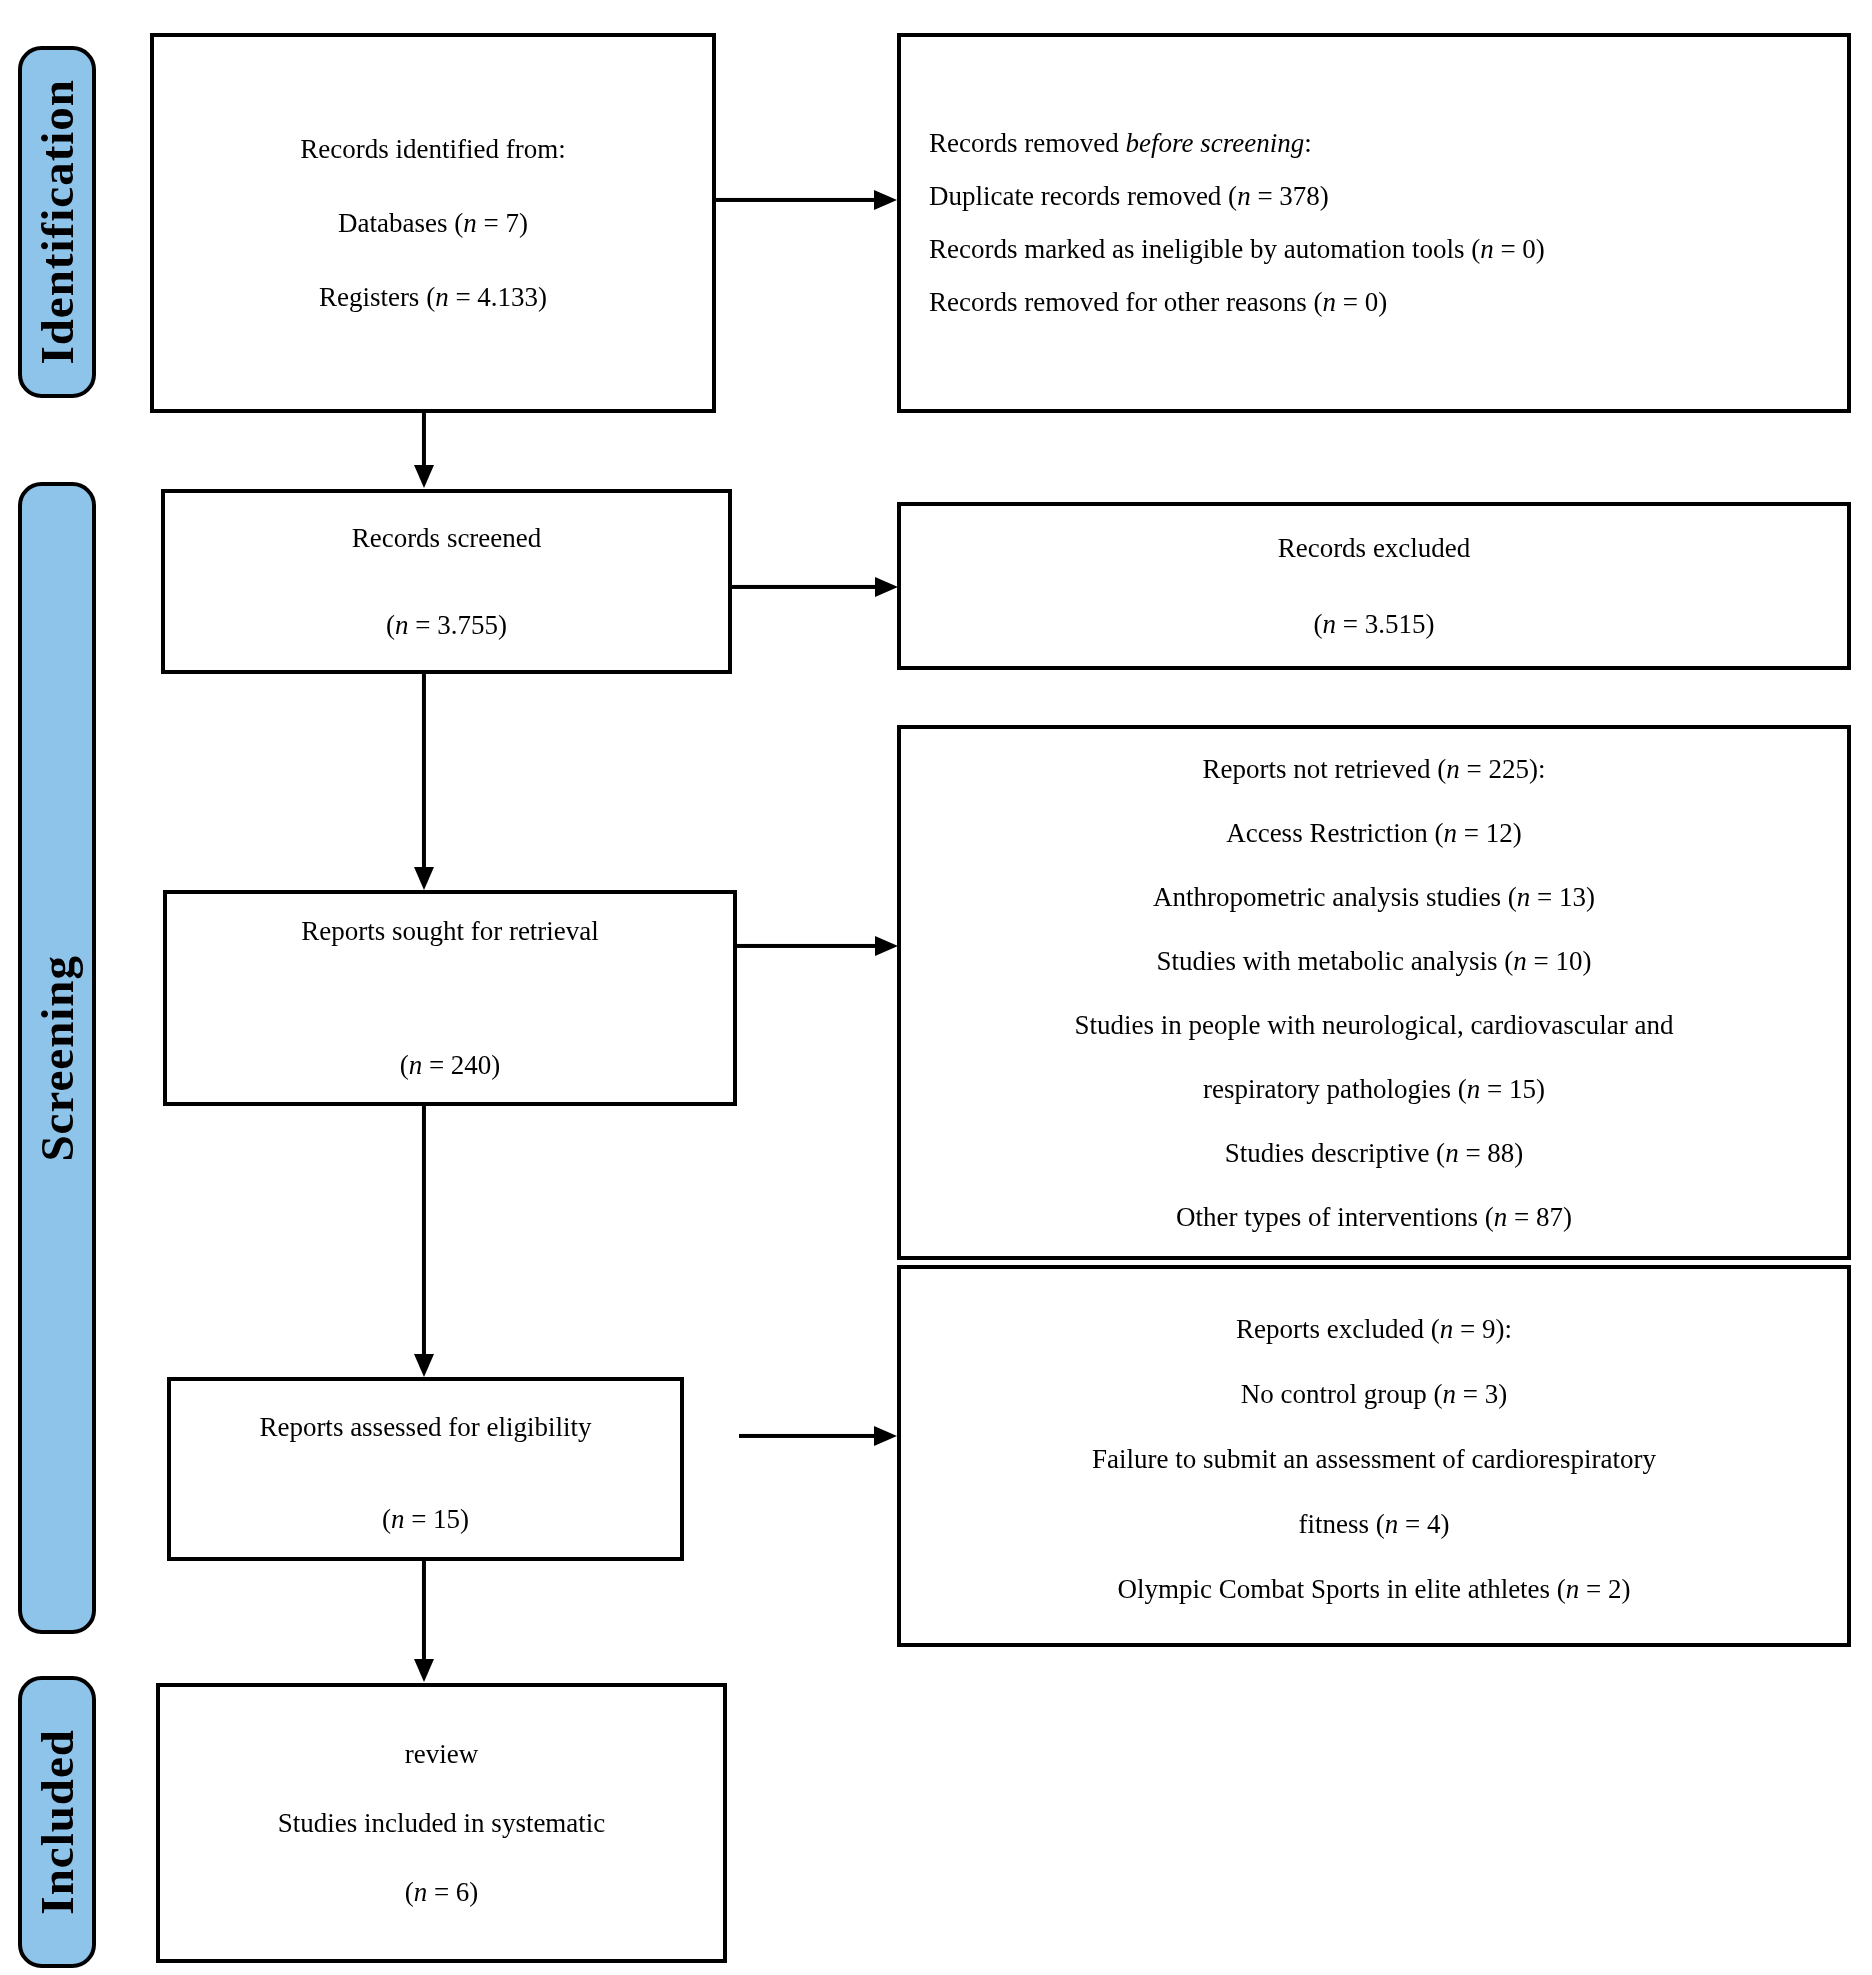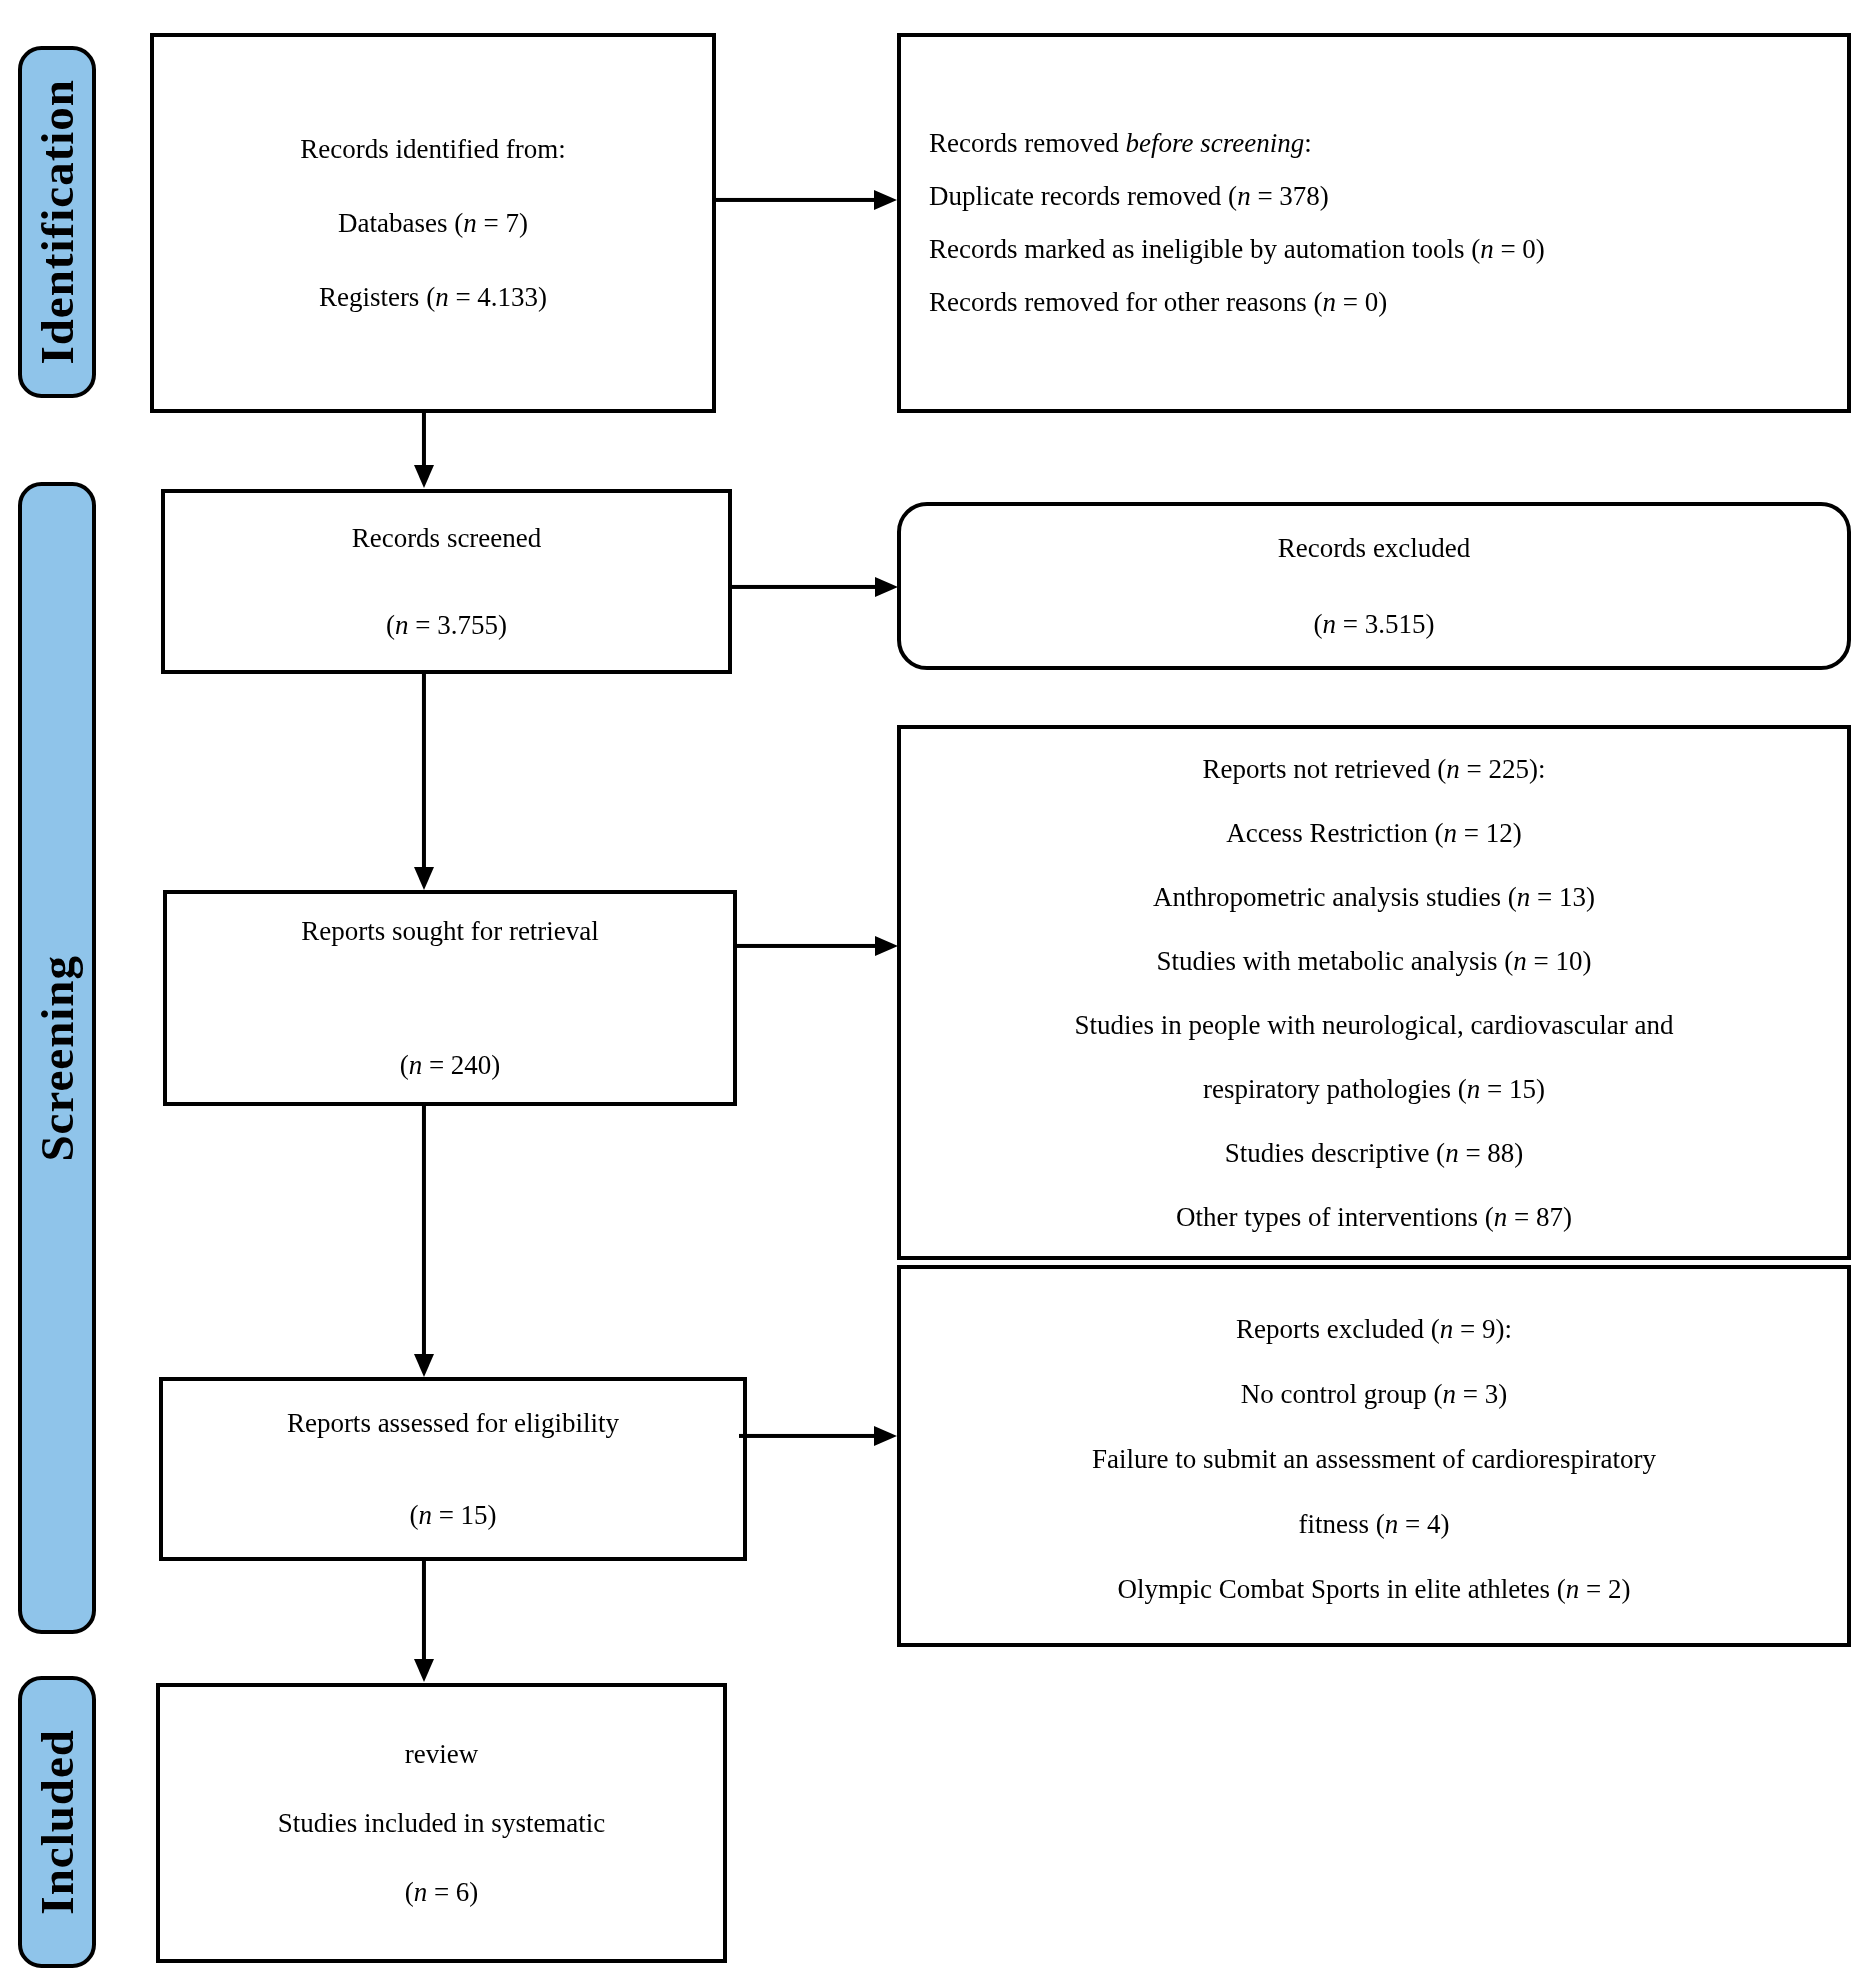--- a/index.html
+++ b/index.html
@@ -41,24 +41,24 @@
   .lh135 .line { line-height:69px; }
   .lh104 .line { line-height:53px; }
   .lh150 .line { line-height:76px; }
   .lh126 .line { line-height:64px; }
   .lh128 .line { line-height:65px; }
   .top-pad { justify-content:flex-start; padding-top:28px; }
 
   #box-records-identified { left:150px;  top:33px;   width:566px; height:380px; }
   #box-records-removed    { left:897px; top:33px;   width:954px; height:380px; }
   #box-records-screened   { left:161px;  top:489px;  width:571px; height:185px; }
-  #box-records-excluded   { left:897px; top:502px;  width:954px; height:168px;border-radius:30px; }
+  #box-records-excluded   { left:897px; top:502px;  width:954px; height:168px; }
   #box-reports-sought     { left:163px;  top:890px; width:574px; height:216px;gap:32px; }
   #box-reports-not-retrieved { left:897px; top:699px; width:954px; height:535px;margin-top:26px; }
-  #box-reports-assessed   { left:159px;  top:1377px; width:588px; height:184px; }
+  #box-reports-assessed   { left:167px;  top:1377px; width:517px; height:184px;justify-content:space-between; }
   #box-reports-excluded   { left:897px; top:1265px; width:954px; height:382px; }
   #box-studies-included   { left:156px;  top:1683px; width:571px; height:280px; }
 
   
   .varrow { position:absolute; width:21.4px; }
   .varrow::before {
     content:""; position:absolute; left:50%; transform:translateX(-50%);
     top:0; bottom:20.4px; width:4.1px; background:#000;
   }
   .varrow::after {

